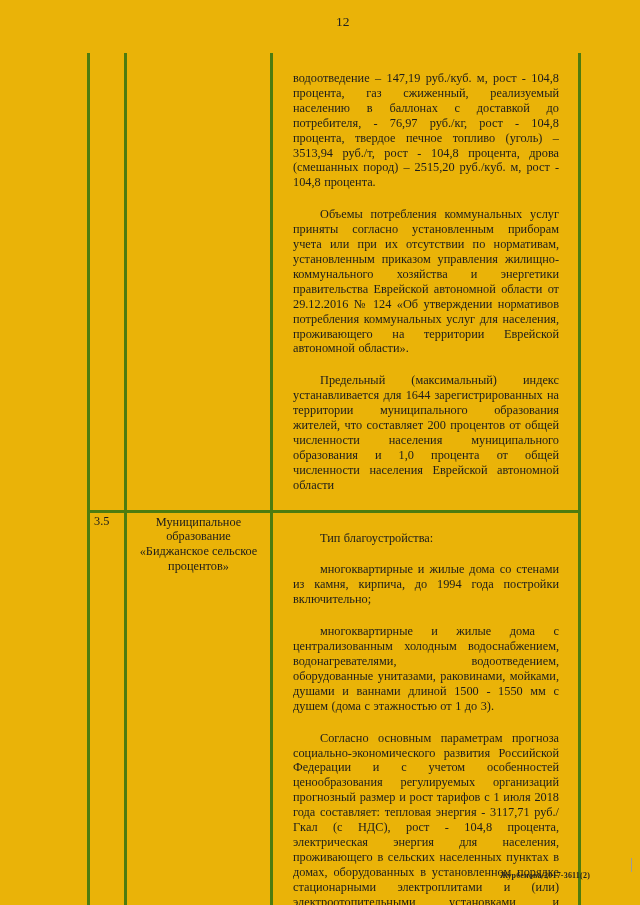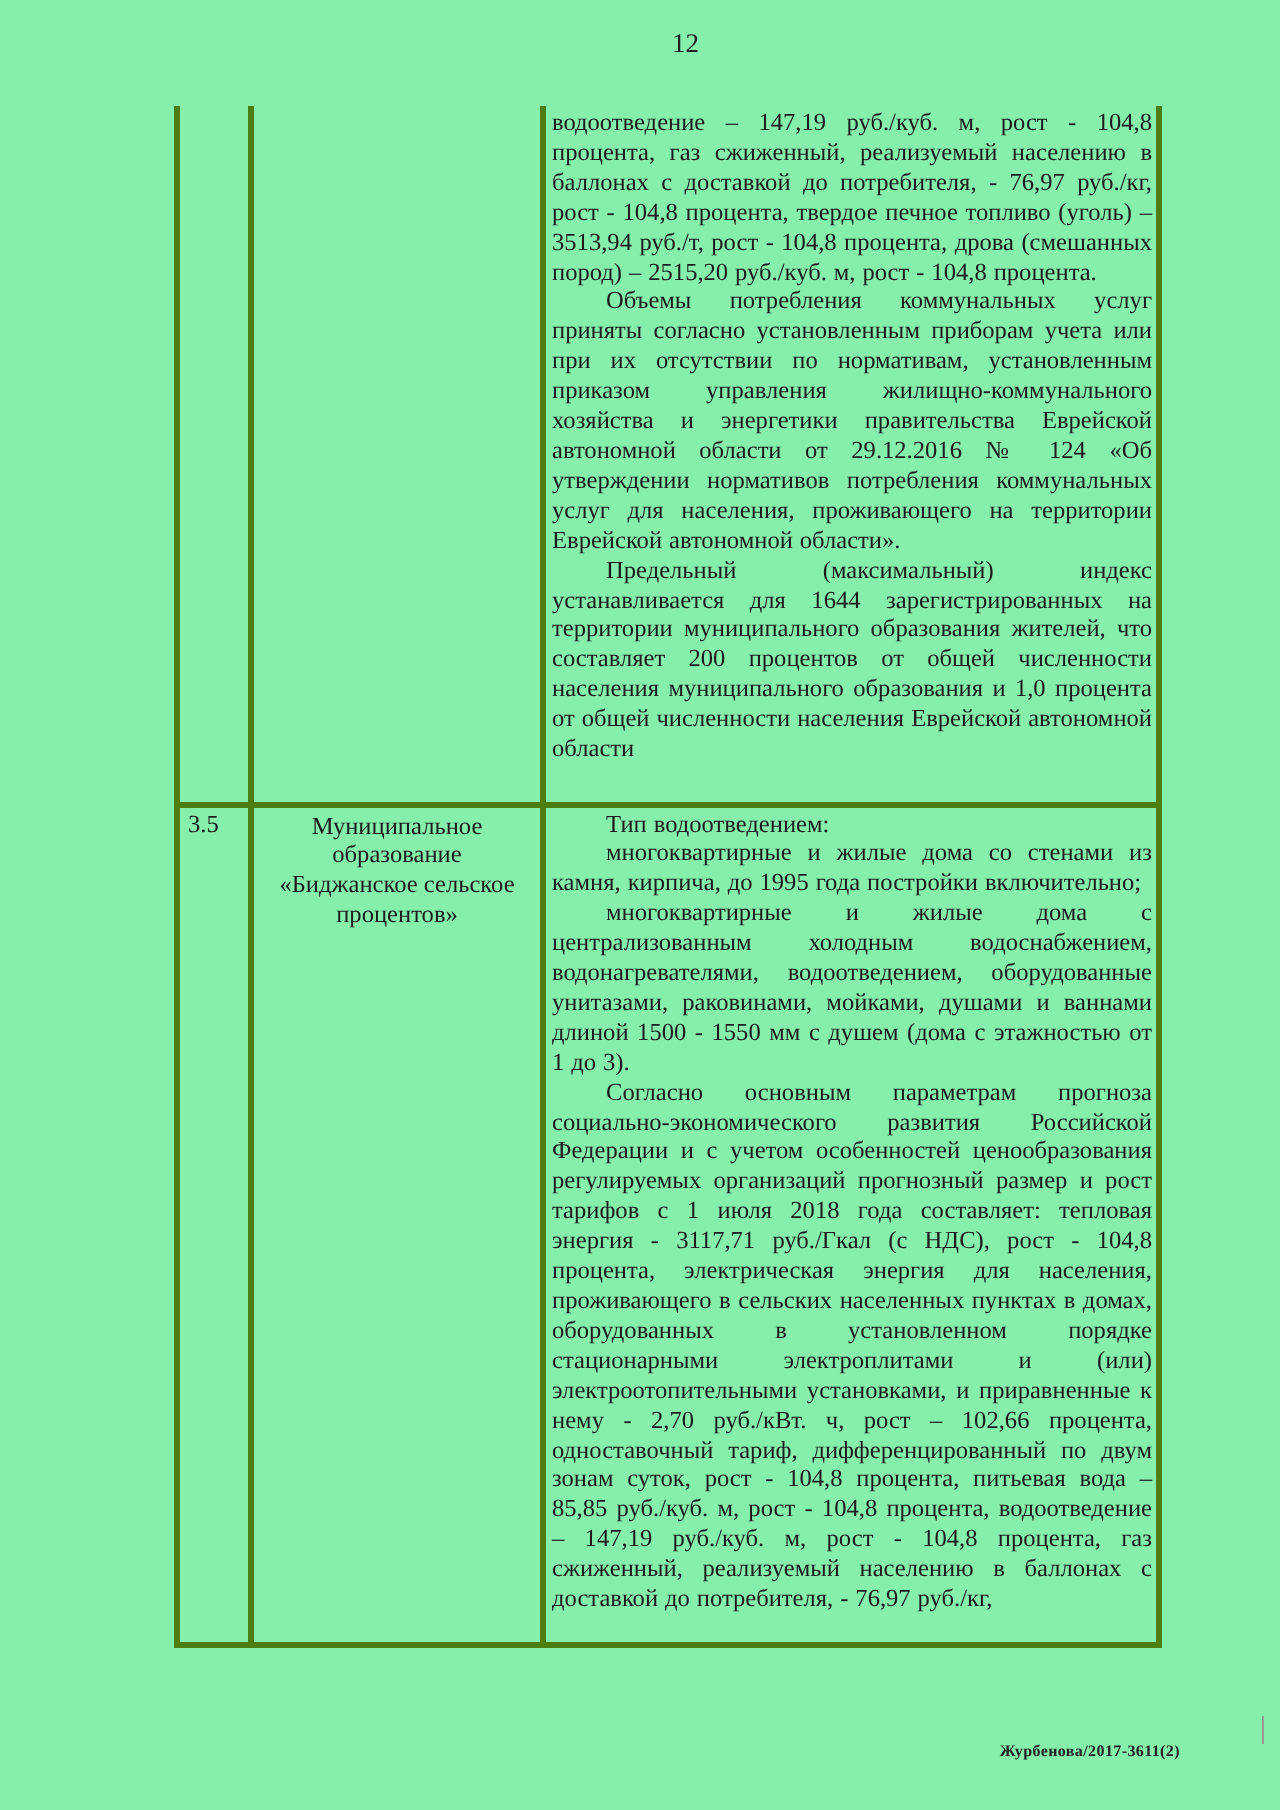--- a/index.html
+++ b/index.html
@@ -4,21 +4,21 @@
 <style>
   html, body { margin: 0; padding: 0; }
   body {
     width: 640px; height: 905px;
     background: #f2f2ee;
     font-family: "Liberation Serif", "DejaVu Serif", serif;
   }
   .page {
     position: relative;
     width: 640px; height: 905px;
-    background: #86efac;
+    background: #eab308;
     color: #1c1c1c;
     overflow: hidden;
   }
   .page-number {
     position: absolute;
     top: 14px; left: 336px;
     font-size: 13.5px;
     color: #222;
   }
   .doc-table {
@@ -36,21 +36,21 @@
     box-sizing: border-box;
   }
   
   .doc-table tr.row-cont td { border-top: 0; }
   .col-num  { width: 37px;  padding: 1px 2px 0 4px; }
   .col-name { width: 146px; padding: 2px 4px 0 4px; text-align: center; }
   .col-text { width: 308px; padding: 1px 2px 0 3px; text-align: justify; }
   .row-1 { height: 349px; }
   .row-2 { height: 420px; }
   .col-text p {
-    margin: 0;
+    margin: 17px;
     text-indent: 27px;
     word-spacing: 0.4px;
   }
   .col-text p.flush { text-indent: 0; }
   .doc-footer {
     position: absolute;
     top: 855px; right: 50px;
     font-size: 8px;
     font-weight: bold;
     color: #222;
@@ -81,22 +81,22 @@
           <p class="flush">водоотведение – 147,19 руб./куб. м, рост - 104,8 процента, газ сжиженный, реализуемый населению в баллонах с доставкой до потребителя, - 76,97 руб./кг, рост - 104,8 процента, твердое печное топливо (уголь) – 3513,94 руб./т, рост - 104,8 процента, дрова (смешанных пород) – 2515,20 руб./куб. м, рост - 104,8 процента.</p>
           <p>Объемы потребления коммунальных услуг приняты согласно установленным приборам учета или при их отсутствии по нормативам, установленным приказом управления жилищно-коммунального хозяйства и энергетики правительства Еврейской автономной области от 29.12.2016 № 124 «Об утверждении нормативов потребления коммунальных услуг для населения, проживающего на территории Еврейской автономной области».</p>
           <p>Предельный (максимальный) индекс устанавливается для 1644 зарегистрированных на территории муниципального образования жителей, что составляет 200 процентов от общей численности населения муниципального образования и 1,0 процента от общей численности населения Еврейской автономной области</p>
         </td>
       </tr>
 
       <tr class="row-2">
         <td class="col-num">3.5</td>
         <td class="col-name">Муниципальное образование «Биджанское сельское процентов»</td>
         <td class="col-text">
-          <p>Тип водоотведением:</p>
-          <p>многоквартирные и жилые дома со стенами из камня, кирпича, до 1995 года постройки включительно;</p>
+          <p>Тип благоустройства:</p>
+          <p>многоквартирные и жилые дома со стенами из камня, кирпича, до 1994 года постройки включительно;</p>
           <p>многоквартирные и жилые дома с централизованным холодным водоснабжением, водонагревателями, водоотведением, оборудованные унитазами, раковинами, мойками, душами и ваннами длиной 1500 - 1550 мм с душем (дома с этажностью от 1 до 3).</p>
           <p>Согласно основным параметрам прогноза социально-экономического развития Российской Федерации и с учетом особенностей ценообразования регулируемых организаций прогнозный размер и рост тарифов с 1 июля 2018 года составляет: тепловая энергия - 3117,71 руб./Гкал (с НДС), рост - 104,8 процента, электрическая энергия для населения, проживающего в сельских населенных пунктах в домах, оборудованных в установленном порядке стационарными электроплитами и (или) электроотопительными установками, и приравненные к нему - 2,70 руб./кВт. ч, рост – 102,66 процента, одноставочный тариф, дифференцированный по двум зонам суток, рост - 104,8 процента, питьевая вода – 85,85 руб./куб. м, рост - 104,8 процента, водоотведение – 147,19 руб./куб. м, рост - 104,8 процента, газ сжиженный, реализуемый населению в баллонах с доставкой до потребителя, - 76,97 руб./кг,</p>
         </td>
       </tr>
     </tbody>
   </table>
 
   <div class="doc-footer">Журбенова/2017-3611(2)</div>
 
   <div class="scan-mark"></div>

